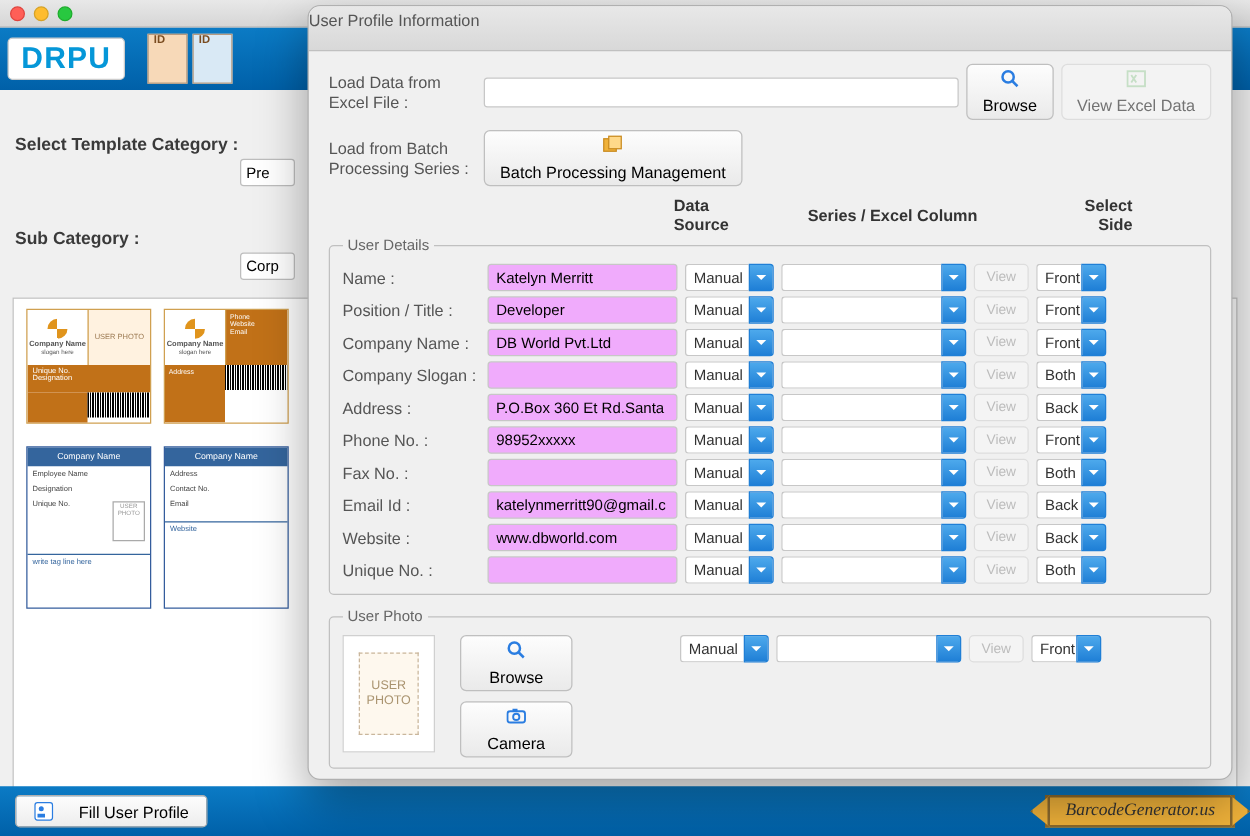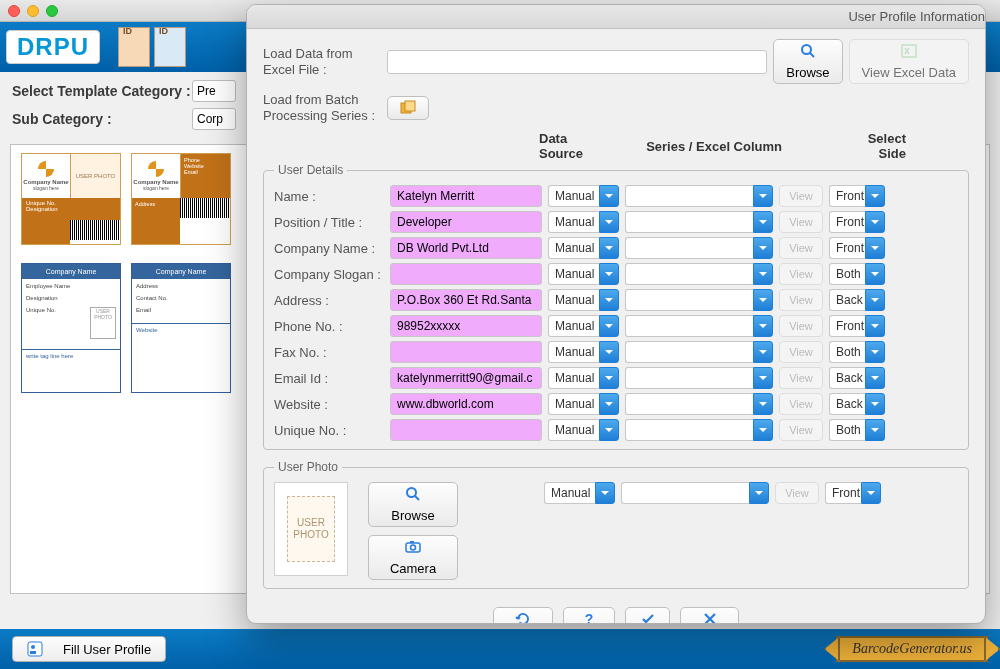--- a/index.html
+++ b/index.html
@@ -18,21 +18,21 @@
 .brand-band{height:50px;background:linear-gradient(#0b7bc5,#0060a8);display:flex;align-items:center;padding-left:6px;}
 .brand-logo{background:#fff;border:1px solid #ccc;border-radius:4px;padding:2px 10px;font-weight:900;font-size:24px;letter-spacing:1px;color:#0597d8;position:relative;}
 .brand-extras{margin-left:18px;display:flex;gap:4px;}
 .brand-extras .mini{width:32px;height:40px;background:#f7d9b8;border:1px solid #b59a80;position:relative;}
 .brand-extras .mini:after{content:"ID";position:absolute;top:-2px;left:4px;font-size:9px;color:#7a4c20;font-weight:bold;}
 
 
 .left-form{padding:8px 12px;font-size:14px;}
 .left-form .row{display:flex;align-items:center;margin-bottom:6px;}
 .left-form label{width:180px;font-weight:bold;color:#3a3a3a;}
-.left-form .sel{width:44px;height:22px;border:1px solid #bdbdbd;border-radius:3px;background:#fff;font-size:12px;padding:0 4px;}
+.left-form .sel{width:44px;height:22px;border:1px solid #bdbdbd;border-radius:3px;background:#fff;font-size:12px;padding:0 4px;margin-top:47px;}
 
 
 .preview-pane{border:1px solid #c0c0c0;margin:0 10px;padding:8px 10px;background:#fff;height:450px;overflow:auto;}
 .card-row{display:flex;gap:10px;margin-bottom:18px;}
 .card{width:100px;height:92px;border:1px solid #d0a050;background:#fff;font-size:7px;color:#555;position:relative;overflow:hidden;}
 .card .top{display:flex;height:44px;}
 .card .logo-sq{width:48px;display:flex;flex-direction:column;align-items:center;justify-content:center;}
 .card .logo-o{width:16px;height:16px;border-radius:50%;background:conic-gradient(#fff 0 25%,#e0941c 0 50%,#fff 0 75%,#e0941c 0);}
 .card .ln{font-weight:bold;font-size:6px;margin-top:2px;}
 .card .slog{font-size:5px;}
@@ -52,21 +52,21 @@
 
 .bottom-bar{position:absolute;bottom:0;left:0;right:0;height:40px;background:linear-gradient(#0b7bc5,#0060a8);display:flex;align-items:center;padding:0 12px;}
 .bottom-btn{background:linear-gradient(#fdfdfd,#ededed);border:1px solid #b0b0b0;border-radius:4px;padding:4px 14px;font-size:13px;display:flex;align-items:center;gap:20px;}
 .brand-right{margin-left:auto;background:#f0b23a;border:2px solid #8c6a2d;padding:3px 14px;font-style:italic;font-family:Georgia,serif;font-size:14px;color:#333;position:relative;}
 .brand-right:before,.brand-right:after{content:"";position:absolute;top:-2px;bottom:-2px;width:12px;background:#f0b23a;border:2px solid #8c6a2d;}
 .brand-right:before{left:-14px;clip-path:polygon(100% 0,100% 100%,0 50%);}
 .brand-right:after{right:-14px;clip-path:polygon(0 0,100% 50%,0 100%);}
 
 
 .modal{position:absolute;top:4px;left:246px;width:740px;height:620px;border:1px solid #b0b0b0;border-radius:10px;background:#f0f0f0;box-shadow:0 18px 40px rgba(0,0,0,0.35);overflow:hidden;}
-.modal-title{height:24px;background:linear-gradient(#e8e8e8,#d8d8d8);border-bottom:1px solid #c0c0c0;text-align:right;font-size:13px;line-height:24px;color:#555;}
+.modal-title{height:36px;background:linear-gradient(#e8e8e8,#d8d8d8);border-bottom:1px solid #c0c0c0;text-align:left;font-size:13px;line-height:24px;color:#555;}
 .modal-body{padding:10px 16px 6px;font-size:13px;color:#444;}
 
 .m-row{display:flex;align-items:center;margin-bottom:8px;}
 .m-label{width:124px;font-size:13px;color:#555;line-height:1.2;}
 .m-input{flex:1;height:24px;border:1px solid #c7c7c7;border-radius:3px;background:#fff;margin-right:6px;}
 .m-btn{background:linear-gradient(#fdfdfd,#eaeaea);border:1px solid #bfbfbf;border-radius:5px;padding:3px 12px;font-size:13px;display:inline-flex;align-items:center;gap:6px;cursor:pointer;flex-direction:column;}
 .m-btn.disabled{color:#737373;border-color:#ddd;background:#f3f3f3;cursor:default;}
 .ico{width:16px;height:16px;display:inline-block;}
 
 fieldset{border:1px solid #c0c0c0;border-radius:4px;padding:8px 10px 4px;margin-bottom:10px;}
@@ -232,20 +232,21 @@
       </button>
     </div>
 
     <div class="m-row">
       <div class="m-label">Load from Batch Processing Series :</div>
       <button class="m-btn">
         <svg class="svg-browse" viewBox="0 0 16 16">
             <rect x="1" y="3" width="10" height="10" fill="#f0b23a" stroke="#c98a1e"></rect>
             <rect x="5" y="1" width="10" height="10" fill="#ffd98a" stroke="#c98a1e"></rect>
           </svg>
+        <span>Batch Processing Management</span>
       </button>
     </div>
 
     <div class="g-row" style="margin-bottom:2px;">
       <div style="width:270px;"></div>
       <div class="col-heading" style="width:71px;">Data Source</div>
       <div class="col-heading" style="width:154px;text-align:right;margin-left:12px;">Series / Excel Column</div>
       <div style="width:44px;"></div>
       <div class="col-heading" style="width:68px;text-align:right;">Select Side</div>
     </div>

